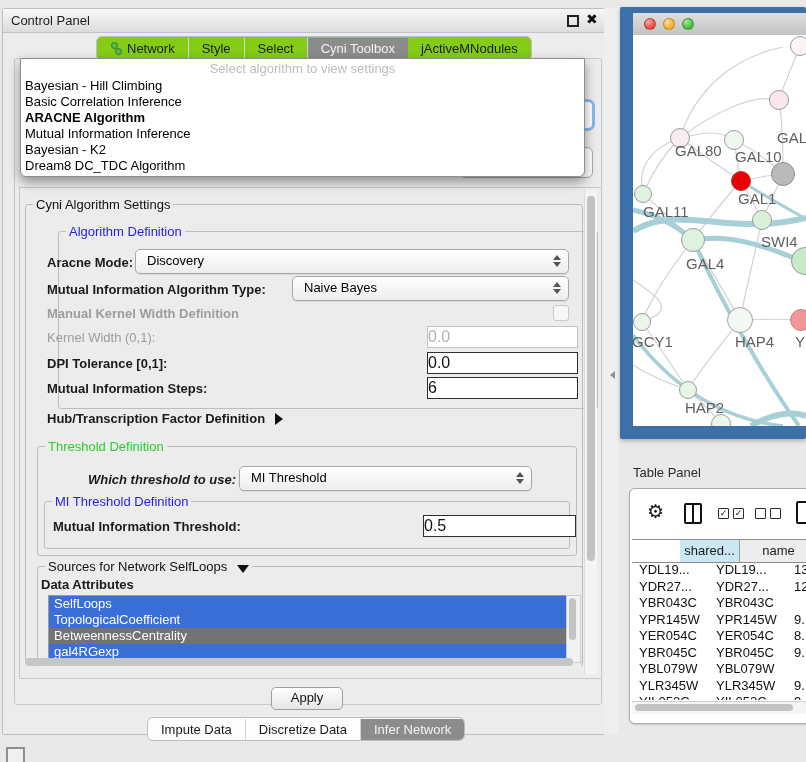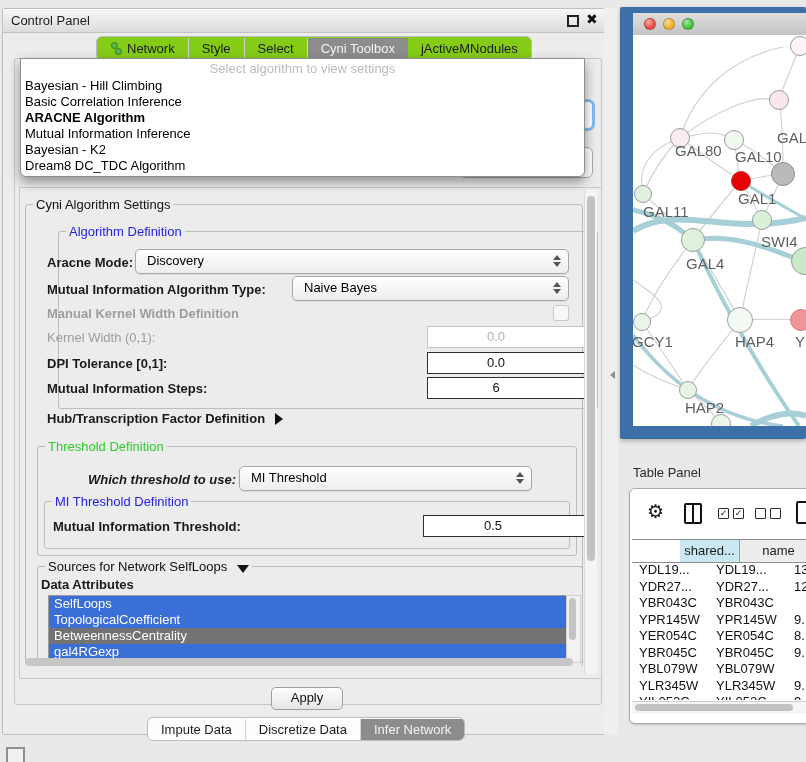--- a/index.html
+++ b/index.html
@@ -61,22 +61,22 @@
   .lbl.dis{color:#9d9d9d;}
   .plain{font-weight:normal;}
 
   .combo{position:absolute;height:23px;background:linear-gradient(#ffffff,#ededed);
          border:1px solid #a8a8a8;border-radius:5px;font-size:13px;line-height:22px;
          padding-left:11px;box-shadow:0 1px 1px rgba(0,0,0,.08);color:#000;}
   .spin{position:absolute;right:7px;top:4px;width:8px;height:14px;}
   .spin::before{content:"";position:absolute;left:0;top:1px;border-left:4px solid transparent;border-right:4px solid transparent;border-bottom:5px solid #555;}
   .spin::after{content:"";position:absolute;left:0;bottom:1px;border-left:4px solid transparent;border-right:4px solid transparent;border-top:5px solid #555;}
 
-  .field{position:absolute;height:20px;border:1px solid #2e2e2e;background:#fff;font-size:13px;
-         text-align:center;padding-right:22px;line-height:20px;}
+  .field{position:absolute;height:20px;border:1px solid #2e2e2e;background:#fff;font-size:16px;
+         text-align:left;padding-right:13px;line-height:20px;}
   .field.dis{border-color:#c4c4c4;color:#b3b3b3;}
   .checkbox{position:absolute;width:14px;height:14px;border:1px solid #c9c9c9;border-radius:3px;background:#f7f7f7;}
 
   .arrow-right{display:inline-block;width:0;height:0;border-top:6px solid transparent;border-bottom:6px solid transparent;border-left:8px solid #111;margin-left:6px;vertical-align:-2px;}
   .arrow-down{display:inline-block;width:0;height:0;border-left:6px solid transparent;border-right:6px solid transparent;border-top:8px solid #111;margin-left:6px;vertical-align:-2px;}
 
   
   .attr-list{position:absolute;left:45px;top:586px;width:517px;height:66px;background:#fff;
              border:1px solid #9a9a9a;overflow:hidden;}
   .attr-item{height:16px;line-height:16px;color:#fff;font-size:13px;padding-left:5px;}

